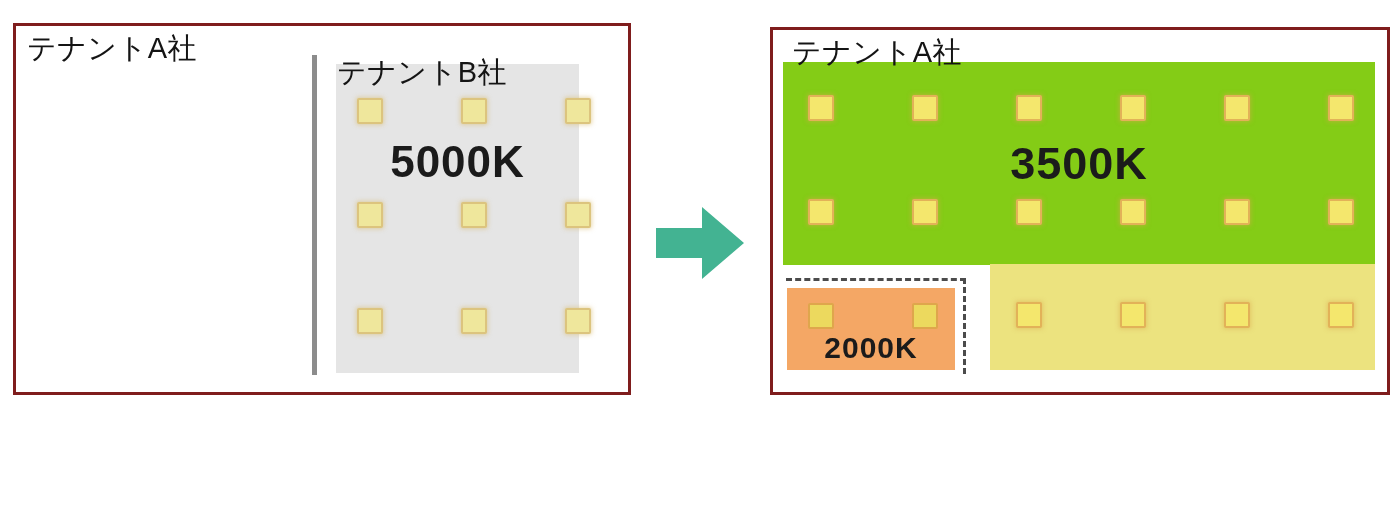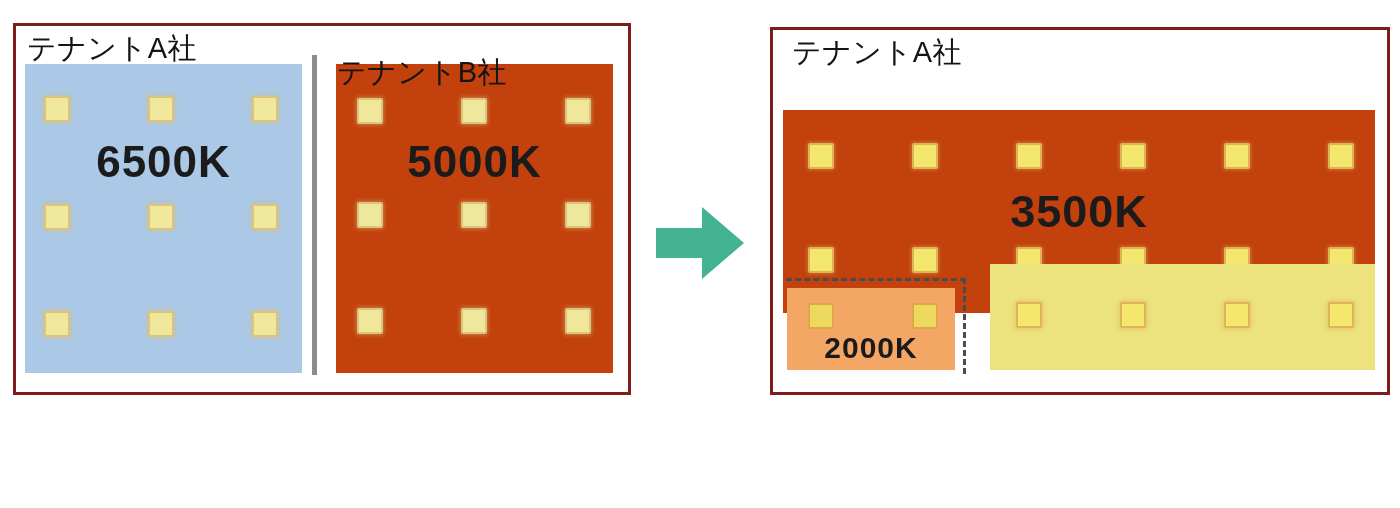--- a/index.html
+++ b/index.html
@@ -11,23 +11,23 @@
     position:absolute;background:#ffffff;border:3px solid #7f1d1d;box-sizing:border-box;
   }
   .panel-before{left:13px;top:23px;width:618px;height:372px;}
   .panel-after{left:770px;top:27px;width:620px;height:368px;}
   .tenant-label{
     position:absolute;font-size:29px;font-weight:500;color:#141414;
     line-height:32px;white-space:nowrap;z-index:5;letter-spacing:0.5px;
   }
   .zone{position:absolute;}
   .zone-a{left:9px;top:38px;width:277px;height:309px;background:#abc9e7;}
-  .zone-b{left:320px;top:38px;width:277px;height:309px;background:#c2410c;}
+  .zone-b{left:320px;top:38px;width:243px;height:309px;background:#e5e5e5;}
   .divider{position:absolute;left:296px;top:29px;width:5px;height:320px;background:#8c8c8c;}
-  .zone-c-main{left:10px;top:32px;width:592px;height:203px;background:#c2410c;margin-top:48px;}
+  .zone-c-main{left:10px;top:32px;width:592px;height:203px;background:#84cc16;}
   .zone-c-bottom{left:217px;top:234px;width:385px;height:106px;background:#ece37f;}
   .accent-zone{left:14px;top:258px;width:168px;height:82px;background:#f4a765;}
   .dashed-boundary{
     position:absolute;left:13px;top:248px;width:180px;height:96px;box-sizing:border-box;
     border-top:3px dashed #4b4b4b;border-right:3px dashed #4b4b4b;z-index:3;
   }
   .kelvin{
     position:absolute;left:0;right:0;text-align:center;
     font-weight:600;color:#1b1b1b;letter-spacing:1px;z-index:4;
   }
@@ -45,32 +45,20 @@
 </style>
 </head>
 <body>
 
 <div class="canvas">
 
   <div class="panel panel-before">
     <div class="tenant-label" style="left:11px;top:6px;">テナントA社</div>
     <div class="tenant-label" style="left:321px;top:6px;margin-top:24px;">テナントB社</div>
 
-    <div class="zone zone-a">
-      <div class="kelvin kelvin-big">6500K</div>
-    <span class="light" style="left: 19px; top: 32px;"></span>
-        <span class="light" style="left: 123px; top: 32px;"></span>
-        <span class="light" style="left: 227px; top: 32px;"></span>
-        <span class="light" style="left: 19px; top: 140px;"></span>
-        <span class="light" style="left: 123px; top: 140px;"></span>
-        <span class="light" style="left: 227px; top: 140px;"></span>
-        <span class="light" style="left: 19px; top: 247px;"></span>
-        <span class="light" style="left: 123px; top: 247px;"></span>
-        <span class="light" style="left: 227px; top: 247px;"></span>
-      </div>
 
     <div class="divider"></div>
 
     <div class="zone zone-b">
       <div class="kelvin kelvin-big">5000K</div>
     <span class="light" style="left: 21px; top: 34px;"></span>
         <span class="light" style="left: 125px; top: 34px;"></span>
         <span class="light" style="left: 229px; top: 34px;"></span>
         <span class="light" style="left: 21px; top: 138px;"></span>
         <span class="light" style="left: 125px; top: 138px;"></span>

